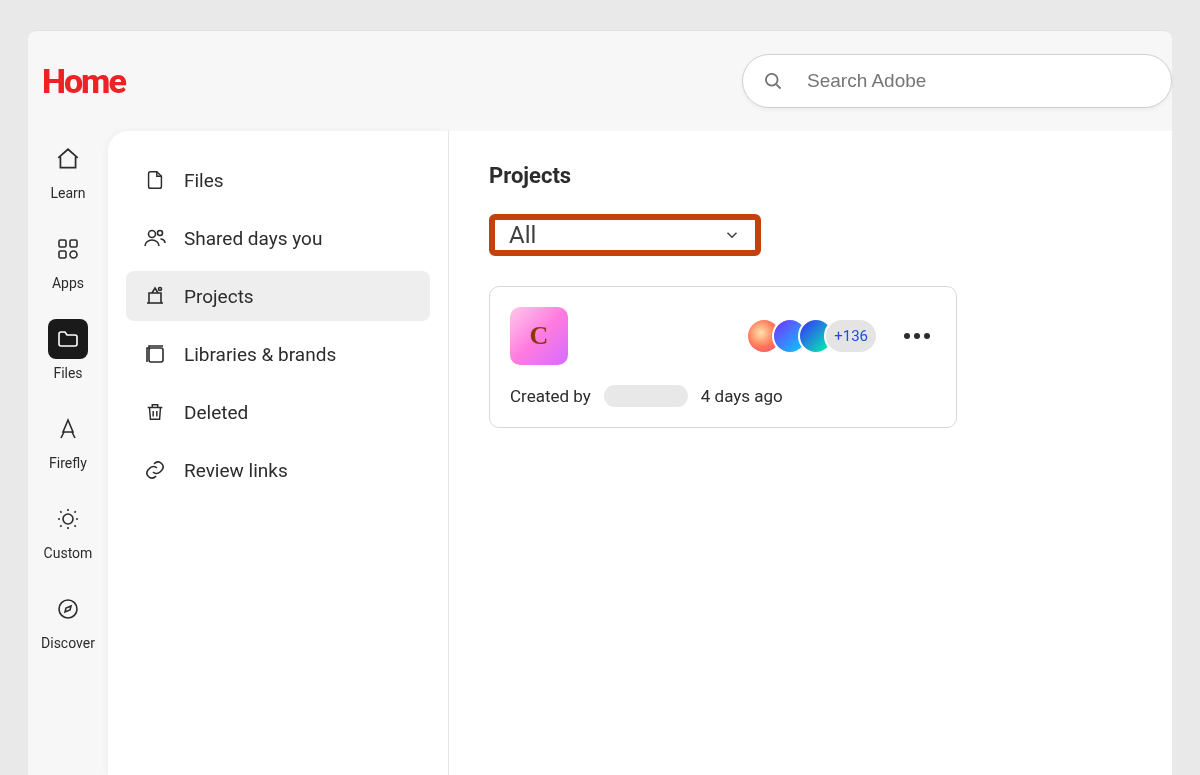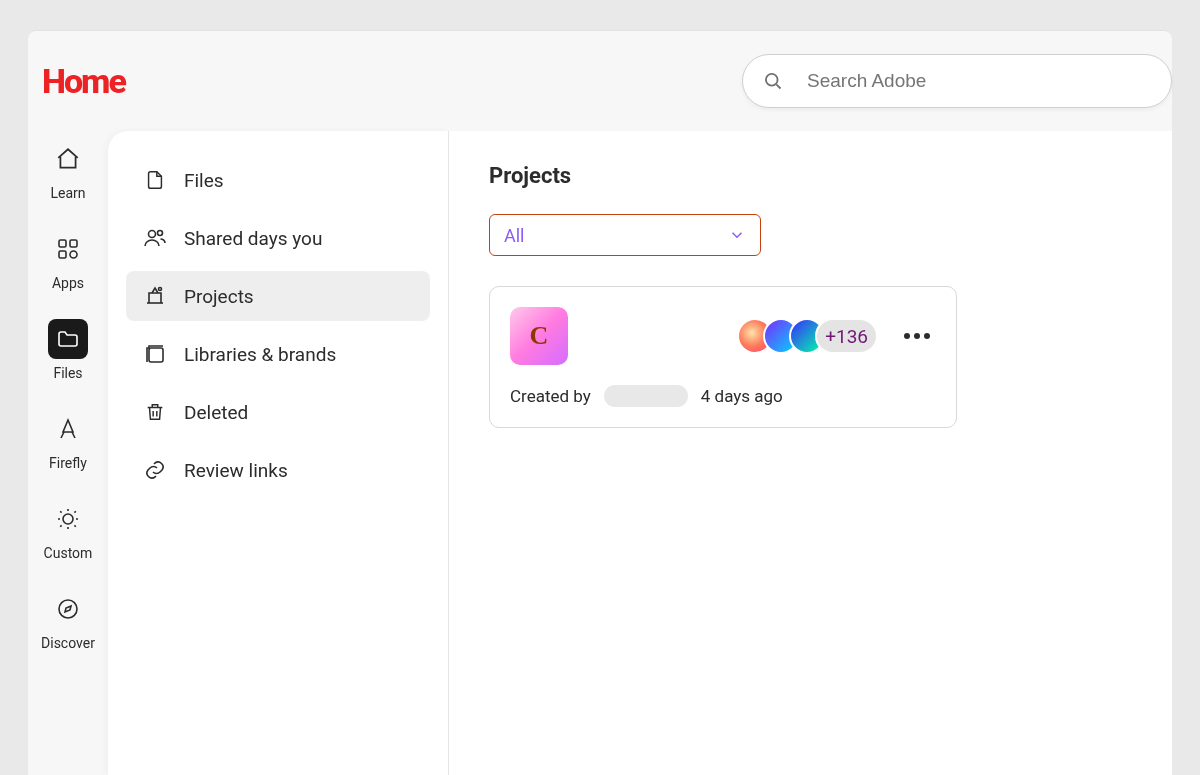--- a/index.html
+++ b/index.html
@@ -16,29 +16,29 @@
   .rail-item { display: flex; flex-direction: column; align-items: center; gap: 6px; cursor: pointer; color: #2c2c2c; }
   .rail-item .ricon { width: 40px; height: 40px; display: flex; align-items: center; justify-content: center; border-radius: 8px; }
   .rail-item.active .ricon { background: #1a1a1a; color: #fff; }
   .rail-item span { font-size: 14px; }
   .panel { flex: 0 0 340px; background: #fff; border-radius: 20px 0 0 0; box-shadow: -2px 0 6px rgba(0,0,0,0.04); padding: 24px 18px 0 18px; }
   .panel .side-item { display: flex; align-items: center; gap: 16px; padding: 12px 16px; font-size: 19px; color: #2c2c2c; border-radius: 8px; cursor: pointer; margin-bottom: 8px; }
   .panel .side-item.selected { background: #eeeeee; }
   .panel .side-item .sicon2 { width: 26px; height: 26px; display:flex; align-items:center; justify-content:center; color:#2c2c2c; }
   .content { flex: 1; background: #fff; border-left: 1px solid #e5e5e5; padding: 32px 40px; }
   .content-title { font-size: 22px; font-weight: 700; color: #2c2c2c; margin-bottom: 26px; }
-  .filter { width: 272px; height: 42px; border: 1px solid #c2410c; border-radius: 6px; display: flex; align-items: center; justify-content: space-between; padding: 0 14px; cursor: pointer; font-size: 18px; color: #8b5cf6; margin-bottom: 30px; }
+  .filter { width: 272px; height: 42px; border: 6px solid #c2410c; border-radius: 6px; display: flex; align-items: center; justify-content: space-between; padding: 0 14px; cursor: pointer; font-size: 24px; color: #404040; margin-bottom: 30px; }
   .project-card { width: 468px; border: 1px solid #d8d8d8; border-radius: 10px; padding: 20px; }
   .card-top { display: flex; align-items: center; justify-content: space-between; margin-bottom: 20px; }
   .proj-thumb { width: 58px; height: 58px; border-radius: 10px; background: linear-gradient(135deg,#ffc9eb,#ff7be0,#d46cff); display: flex; align-items: center; justify-content: center; font-size: 26px; font-weight: 700; color: #8a3a00; font-family: Georgia, serif; }
   .card-right { display: flex; align-items: center; gap: 20px; }
   .avatars { display: flex; align-items: center; }
   .avatar { width: 36px; height: 36px; border-radius: 50%; border: 2px solid #fff; display:flex; align-items:center; justify-content:center; font-size:12px; color:#fff; }
   .avatar + .avatar { margin-left: -10px; }
-  .avatar.more { background: #e4e4e4; color: #701a75; font-size: 19px; padding: 0 8px; border-radius: 18px; width: auto; text-align: center; }
+  .avatar.more { background: #e4e4e4; color: #1d4ed8; font-size: 15px; padding: 0 8px; border-radius: 18px; width: auto; text-align: center; }
   .more-dots { display: flex; gap: 4px; cursor: pointer; padding: 6px; }
   .more-dots span { width: 6px; height: 6px; background: #2c2c2c; border-radius: 50%; }
   .proj-title { font-size: 22px; font-weight: 700; color: #2c2c2c; margin-bottom: 12px; }
   .proj-meta { font-size: 17px; color: #2c2c2c; display: flex; align-items: center; gap: 13px; }
   .pill { display: inline-block; width: 84px; height: 22px; background: #e8e8e8; border-radius: 12px; }
   svg { display: block; }
 </style>
 </head>
 <body>
 

